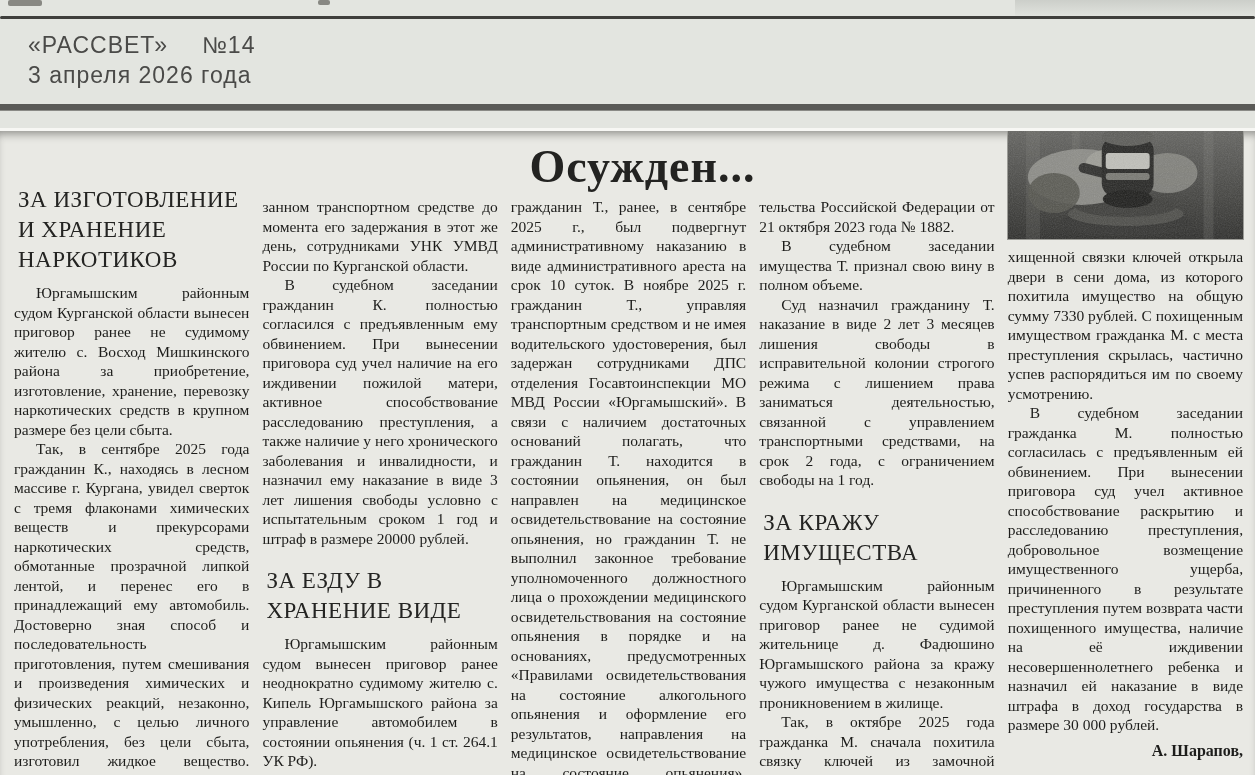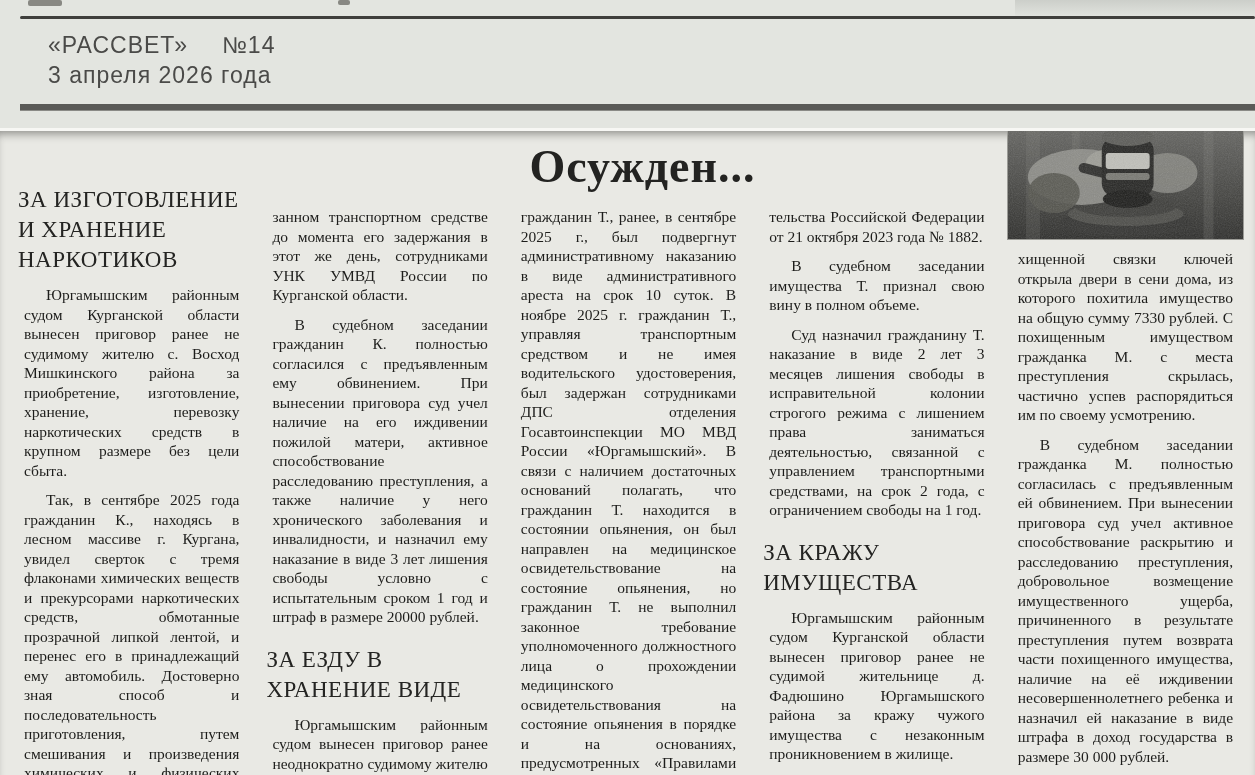--- a/index.html
+++ b/index.html
@@ -4,21 +4,21 @@
 <style>
   html,body{margin:0;padding:0;}
   body{
     width:1255px;height:775px;overflow:hidden;
     background:#e3e5e0;
     font-family:"Liberation Serif","DejaVu Serif",serif;
     position:relative;
   }
   
   .masthead{
-    position:relative;height:144px;background:#e3e5e0;overflow:hidden;margin-left:20px;
+    position:relative;height:144px;background:#e3e5e0;overflow:hidden;
   }
   .masthead::before{ 
     content:"";position:absolute;right:0;top:0;width:240px;height:18px;
     background:linear-gradient(to bottom,#b9bcb7,rgba(185,188,183,0));
     opacity:.55;
   }
   .scan-mark{position:absolute;background:#70706b;border-radius:2px;opacity:.8;}
   .rule-top{
     position:absolute;left:0;right:0;top:16px;height:3px;background:#3f3f3c;
     border-radius:2px;
@@ -65,21 +65,21 @@
   .col{
     flex:1 1 0;min-width:0;
     font-size:15.5px;line-height:19.5px;color:#1d1d1b;
     text-align:justify;
   }
   .subhead{
     font-weight:normal;font-size:23px;line-height:30px;color:#242422;
     margin:18px 0 8px 4px;letter-spacing:.5px;text-align:left;
   }
   .col .subhead:first-child{margin-top:-12px;}
-  .para{margin:10px;}
+  .para{margin:0;}
   .para.indent{text-indent:22px;}
   .sig{text-align:right;text-indent:0;font-size:16px;}
   .sig-name{font-weight:bold;margin-top:6px;}
   
   .photo-wrap{
     margin-top:-86px;margin-bottom:8px;width:100%;height:128px;
     background:#3a3a38;box-shadow:0 0 0 1px #9c9c97;
   }
   .photo-wrap svg{display:block;width:100%;height:100%;}
 </style>

